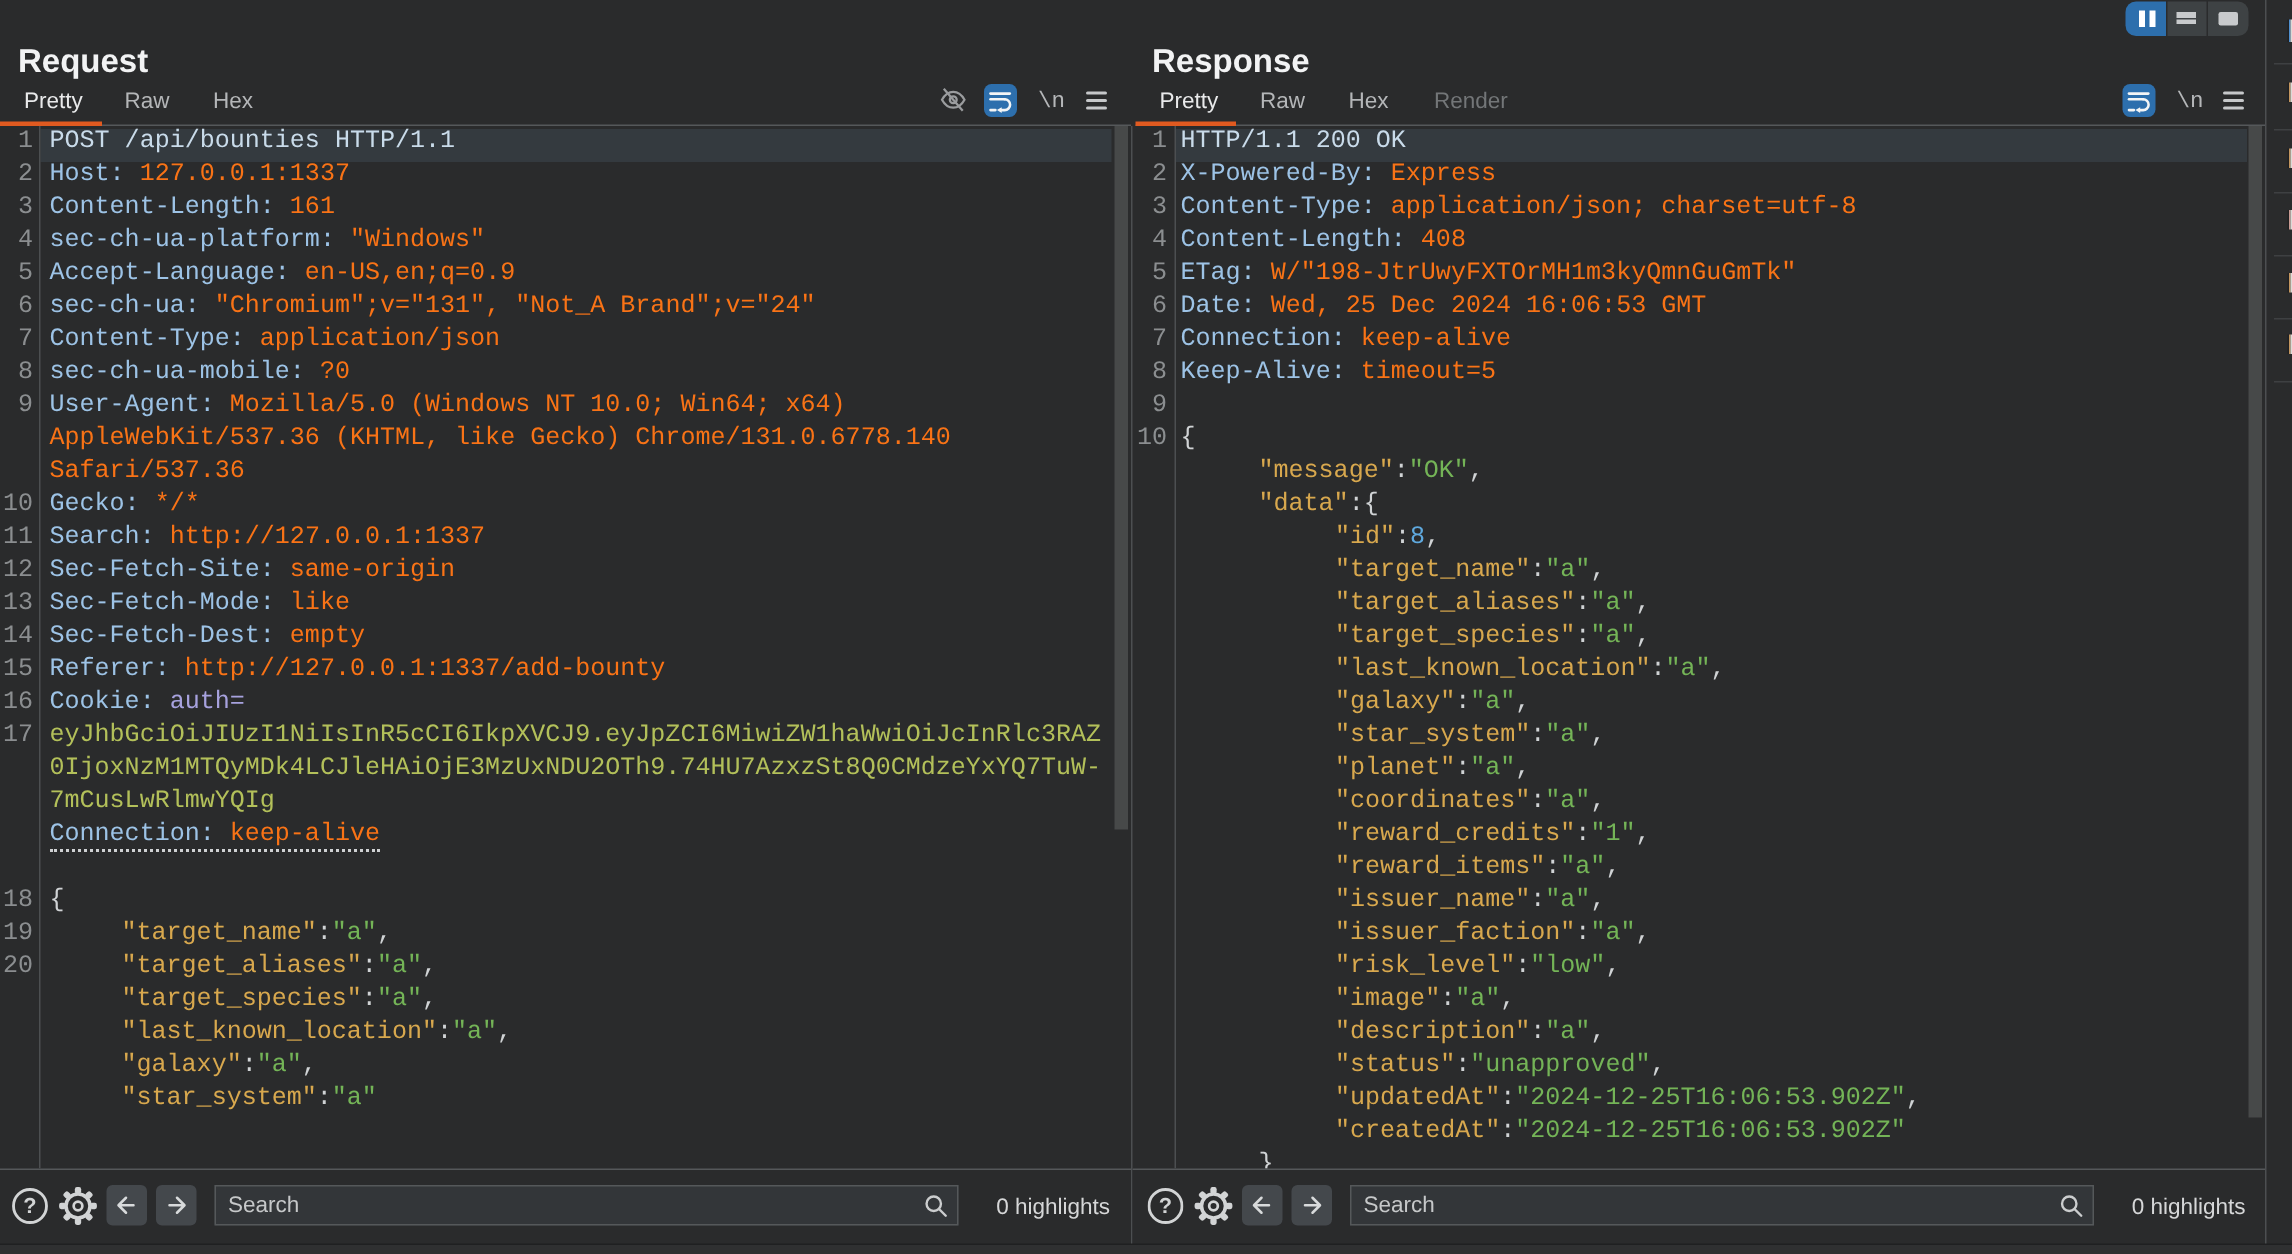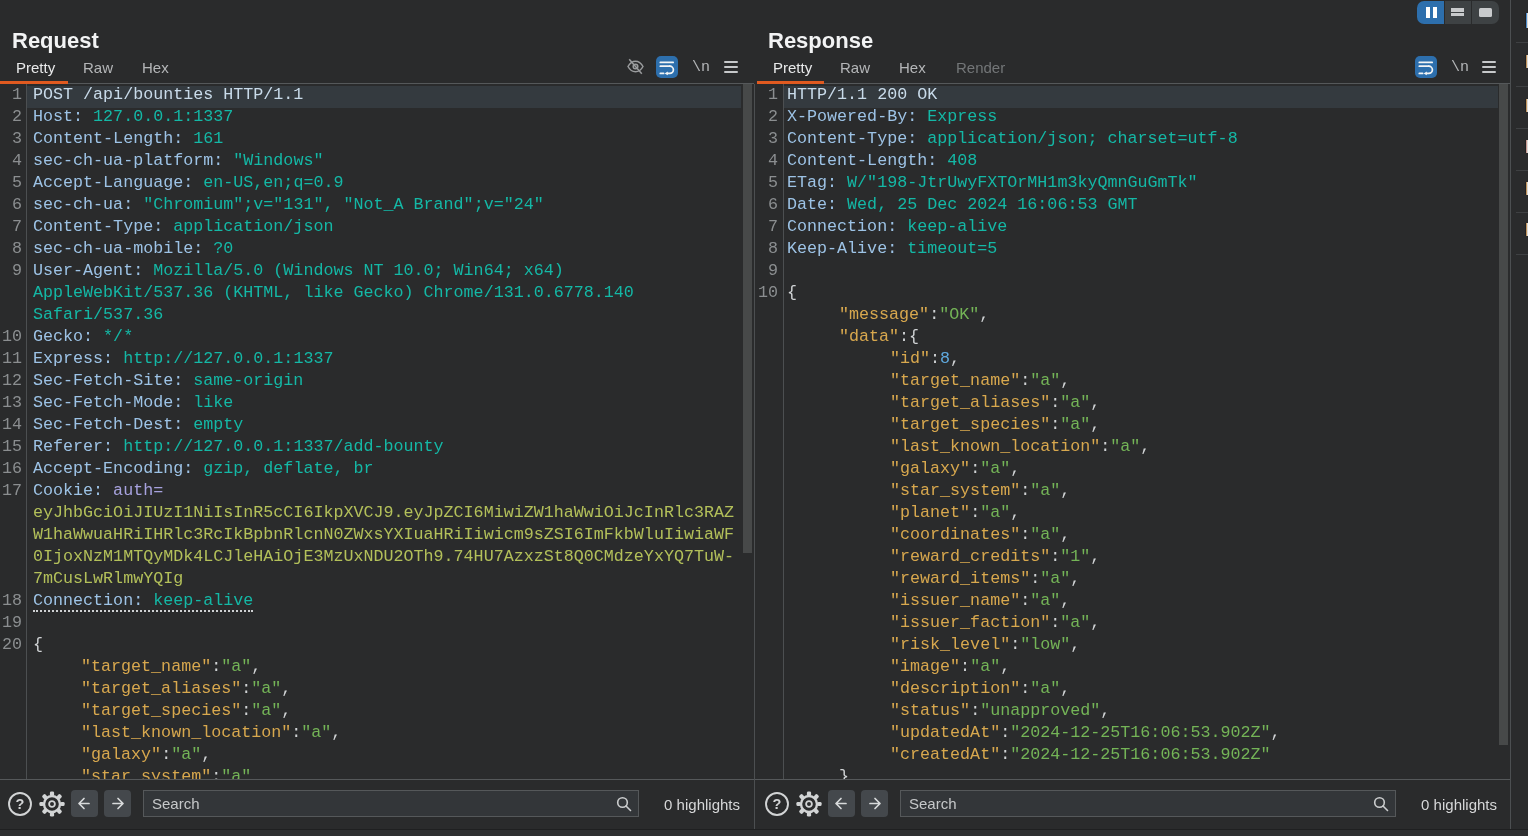--- a/index.html
+++ b/index.html
@@ -5,21 +5,21 @@
 .page { position:relative; width:1528px; height:836px; background:#2a2b2c;
   font-family:"Liberation Sans", sans-serif; }
 .abs { position:absolute; }
 .mono { font-family:"Liberation Mono", monospace; font-size:16.7px; line-height:17px; }
 .l { height:22px; white-space:pre; }
 .gut { font-family:"Liberation Mono", monospace; font-size:16.7px; line-height:17px; color:#8b8e90; text-align:right; }
 .gut div { height:22px; }
 i { font-style:normal; }
 .st { color:#c9dbea; }
 .n  { color:#9dc3e6; }
-.v  { color:#14b8a6; }
+.v  { color:#f97316; }
 .k  { color:#d8a84e; }
 .s  { color:#74b457; }
 .j  { color:#5fa9de; }
 .p  { color:#d0d3d5; }
 .t  { color:#b3c05a; }
 .u  { color:#a7a2de; }
 .dot { border-bottom:2px dotted #cfd1d3; padding-bottom:0; }
 .title { position:absolute; top:28px; font-size:22px; font-weight:bold; color:#f2f3f4; }
 .tab { position:absolute; top:59px; font-size:15px; color:#b4b6b8; }
 .tabline { position:absolute; top:83px; height:1px; background:#55585a; }
@@ -105,29 +105,27 @@
       <div class="l"><i class="n">Content-Length:</i><i class="v"> 161</i></div>
       <div class="l"><i class="n">sec-ch-ua-platform:</i><i class="v"> "Windows"</i></div>
       <div class="l"><i class="n">Accept-Language:</i><i class="v"> en-US,en;q=0.9</i></div>
       <div class="l"><i class="n">sec-ch-ua:</i><i class="v"> "Chromium";v="131", "Not_A Brand";v="24"</i></div>
       <div class="l"><i class="n">Content-Type:</i><i class="v"> application/json</i></div>
       <div class="l"><i class="n">sec-ch-ua-mobile:</i><i class="v"> ?0</i></div>
       <div class="l"><i class="n">User-Agent:</i><i class="v"> Mozilla/5.0 (Windows NT 10.0; Win64; x64)</i></div>
       <div class="l"><i class="v">AppleWebKit/537.36 (KHTML, like Gecko) Chrome/131.0.6778.140</i></div>
       <div class="l"><i class="v">Safari/537.36</i></div>
       <div class="l"><i class="n">Gecko:</i><i class="v"> */*</i></div>
-      <div class="l"><i class="n">Express:</i><i class="v"> http://127.0.0.1:1337</i></div>
+      <div class="l"><i class="n">Search:</i><i class="v"> http://127.0.0.1:1337</i></div>
       <div class="l"><i class="n">Sec-Fetch-Site:</i><i class="v"> same-origin</i></div>
       <div class="l"><i class="n">Sec-Fetch-Mode:</i><i class="v"> like</i></div>
       <div class="l"><i class="n">Sec-Fetch-Dest:</i><i class="v"> empty</i></div>
       <div class="l"><i class="n">Referer:</i><i class="v"> http://127.0.0.1:1337/add-bounty</i></div>
-      <div class="l"><i class="n">Accept-Encoding:</i><i class="v"> gzip, deflate, br</i></div>
       <div class="l"><i class="n">Cookie:</i><i class="u"> auth=</i></div>
       <div class="l"><i class="t">eyJhbGciOiJIUzI1NiIsInR5cCI6IkpXVCJ9.eyJpZCI6MiwiZW1haWwiOiJcInRlc3RAZ</i></div>
-      <div class="l"><i class="t">W1haWwuaHRiIHRlc3RcIkBpbnRlcnN0ZWxsYXIuaHRiIiwicm9sZSI6ImFkbWluIiwiaWF</i></div>
       <div class="l"><i class="t">0IjoxNzM1MTQyMDk4LCJleHAiOjE3MzUxNDU2OTh9.74HU7AzxzSt8Q0CMdzeYxYQ7TuW-</i></div>
       <div class="l"><i class="t">7mCusLwRlmwYQIg</i></div>
       <div class="l"><i class="dot"><i class="n">Connection:</i><i class="v"> keep-alive</i></i></div>
       <div class="l">&nbsp;</div>
       <div class="l"><i class="p">{</i></div>
       <div class="l"><i style="padding-left:48px;display:inline-block"></i><i class="k">"target_name"</i><i class="p">:</i><i class="s">"a"</i><i class="p">,</i></div>
       <div class="l"><i style="padding-left:48px;display:inline-block"></i><i class="k">"target_aliases"</i><i class="p">:</i><i class="s">"a"</i><i class="p">,</i></div>
       <div class="l"><i style="padding-left:48px;display:inline-block"></i><i class="k">"target_species"</i><i class="p">:</i><i class="s">"a"</i><i class="p">,</i></div>
       <div class="l"><i style="padding-left:48px;display:inline-block"></i><i class="k">"last_known_location"</i><i class="p">:</i><i class="s">"a"</i><i class="p">,</i></div>
       <div class="l"><i style="padding-left:48px;display:inline-block"></i><i class="k">"galaxy"</i><i class="p">:</i><i class="s">"a"</i><i class="p">,</i></div>

